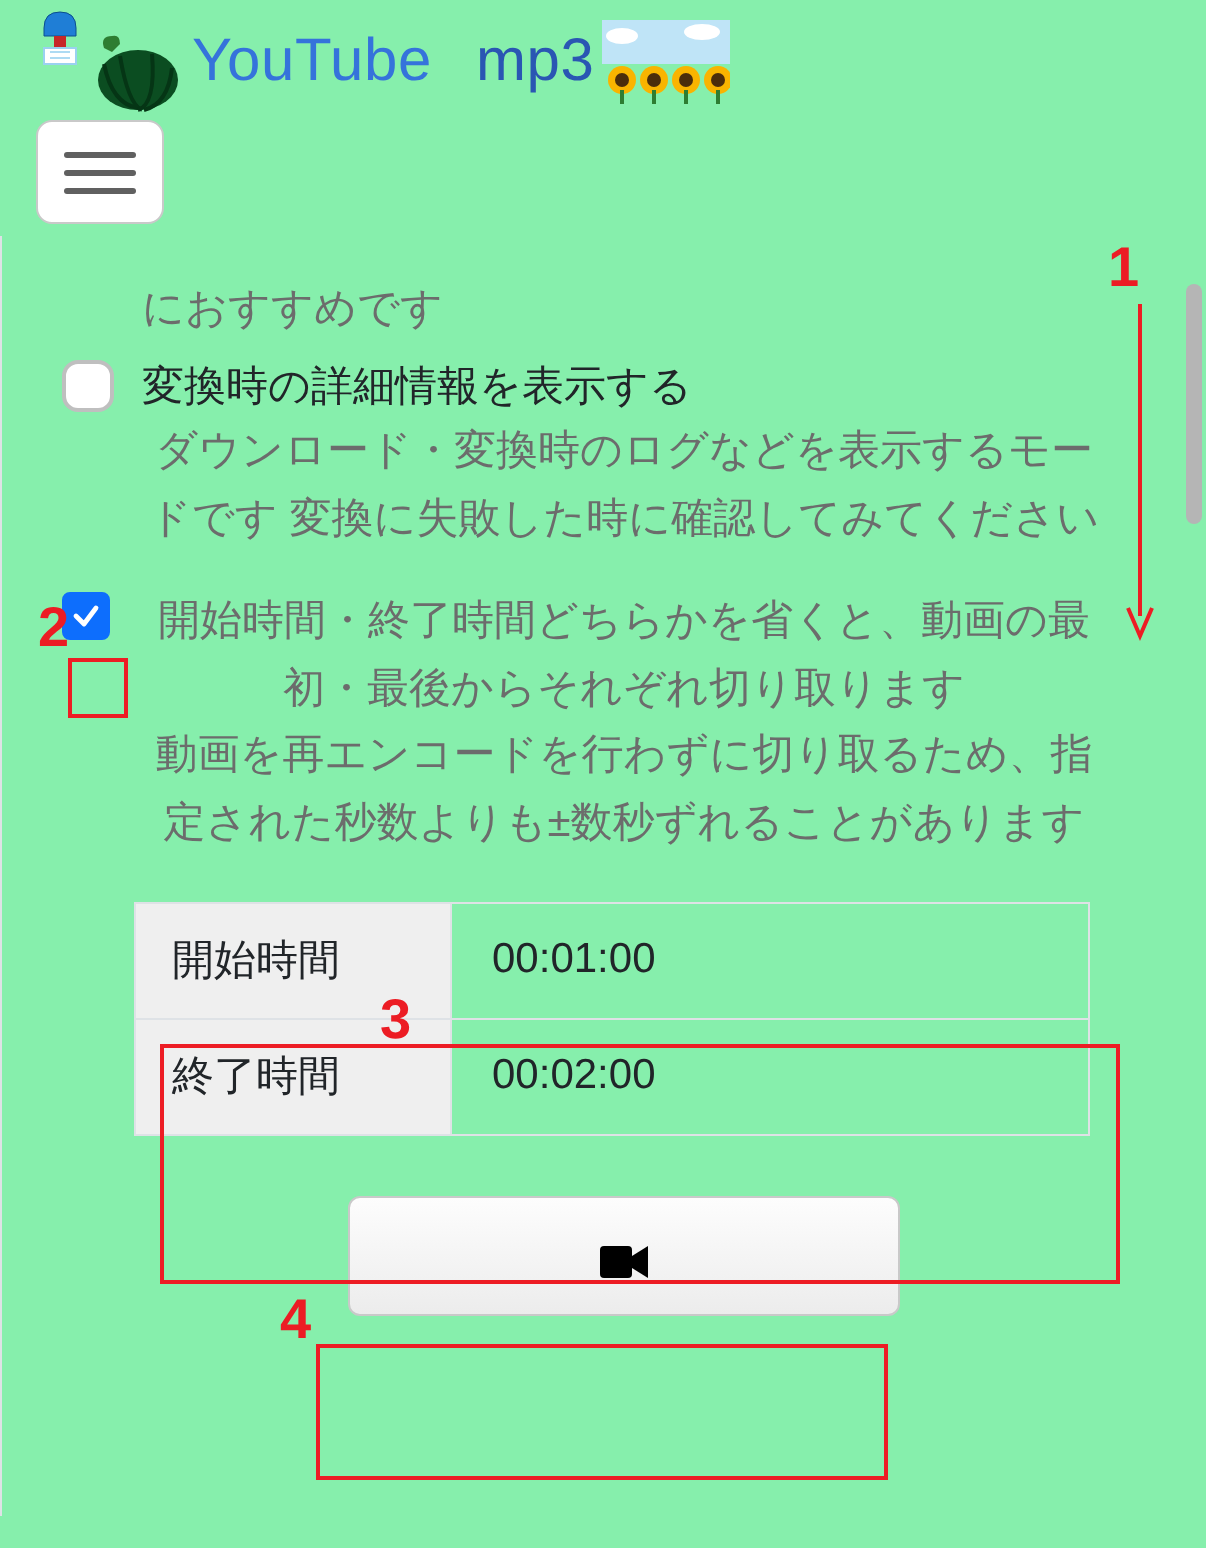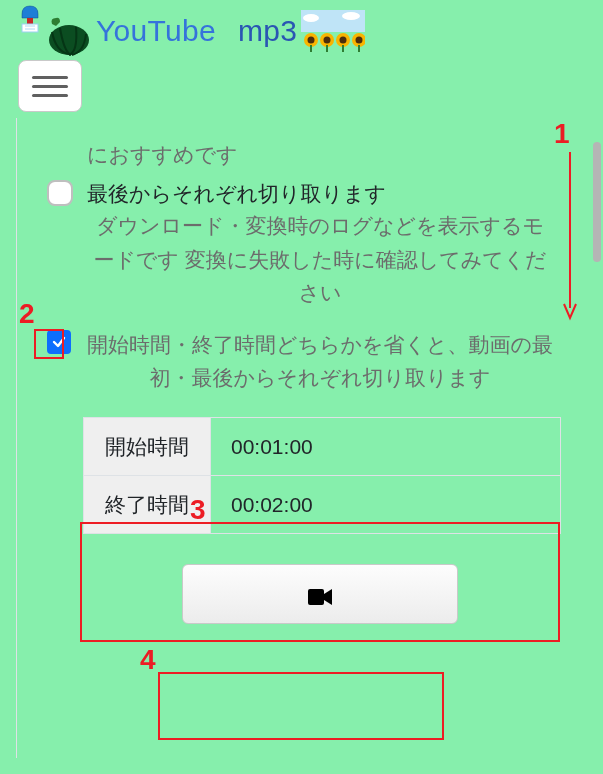--- a/index.html
+++ b/index.html
@@ -91,21 +91,20 @@
     width: 8px;
     height: 120px;
     background: #b5b5b5;
     border-radius: 4px;
   }
   
   .content {
     position: relative;
     padding: 20px 26px 0 70px;
     border-left: 1px solid #dee2e6;
-    margin-left: 16px;
     margin-right: 24px;
     height: 640px;
   }
   .option-block {
     margin-bottom: 18px;
     position: relative;
   }
   .option-label {
     font-size: 21px;
     color: #212529;
@@ -158,23 +157,23 @@
   }
   .time-table td {
     border: 1px solid #dee2e6;
     font-size: 21px;
     height: 58px;
     vertical-align: middle;
   }
   .time-table td.label-cell {
     background: #efefef;
     color: #212529;
-    width: 127px;
+    width: 158px;
     padding: 0 18px;
-    text-align: center;
+    text-align: left;
   }
   .time-table td.value-cell {
     padding: 0 20px;
     color: #212529;
   }
   
   .convert-btn {
     display: flex;
     align-items: center;
     justify-content: center;
@@ -286,33 +285,34 @@
   <div class="scrollbar-thumb"></div>
 
   <div class="content">
 
     <div class="truncated-desc">におすすめです</div>
 
     <div class="option-block">
       <div class="check-wrapper">
         <span class="checkbox-box"></span>
       </div>
-      <div class="option-label">最後からそれぞれ切り取ります</div>
+      <div class="option-label">変換時の詳細情報を表示する</div>
       <div class="option-desc">ダウンロード・変換時のログなどを表示するモードです 変換に失敗した時に確認してみてください</div>
     </div>
 
     <div class="option-block">
       <div class="check-wrapper">
         <span class="checkbox-box checked">
           <svg width="16" height="16" viewBox="0 0 16 16">
             <path d="M3 8 L7 12 L13 4" stroke="#fff" stroke-width="2.4" fill="none" stroke-linecap="round" stroke-linejoin="round"></path>
           </svg>
         </span>
       </div>
       <div class="option-desc">開始時間・終了時間どちらかを省くと、動画の最初・最後からそれぞれ切り取ります</div>
+      <div class="option-desc">動画を再エンコードを行わずに切り取るため、指定された秒数よりも±数秒ずれることがあります</div>
 
       <table class="time-table">
         <tbody>
             <tr>
           <td class="label-cell">開始時間</td>
           <td class="value-cell">00:01:00</td>
         </tr>
         <tr>
           <td class="label-cell">終了時間</td>
           <td class="value-cell">00:02:00</td>

